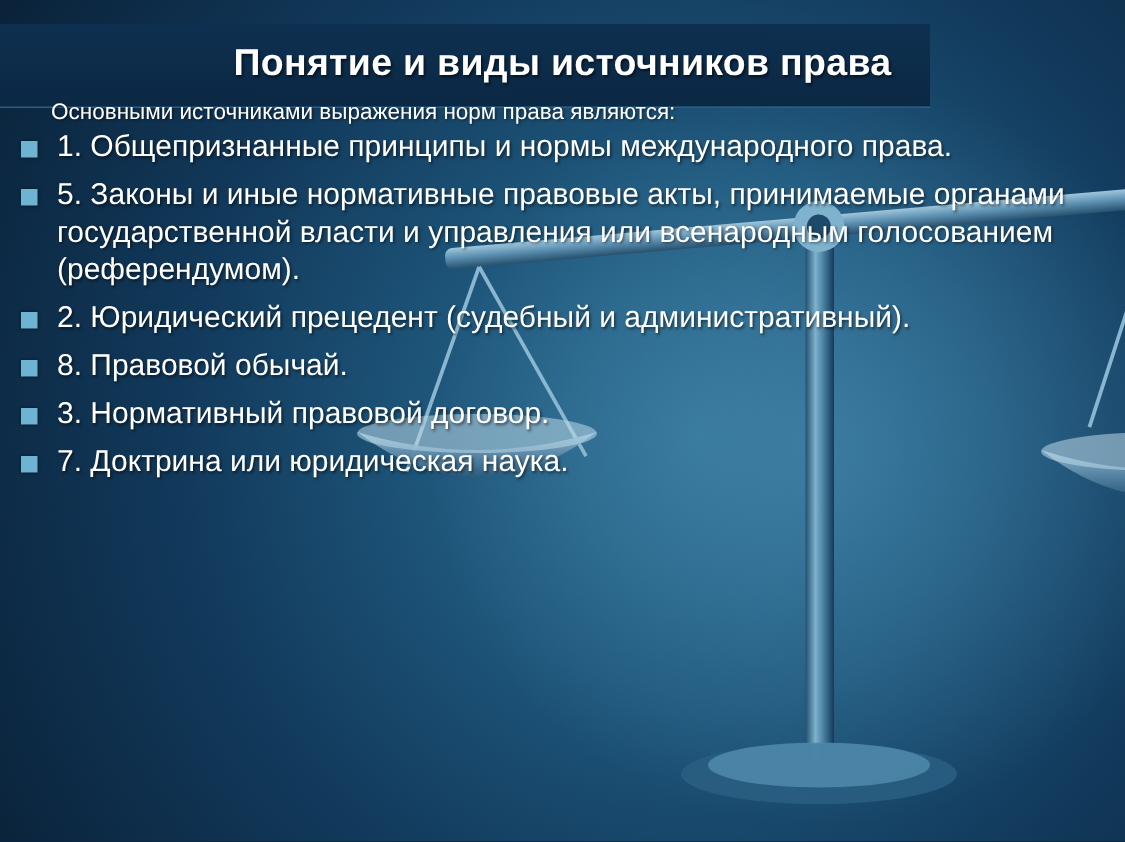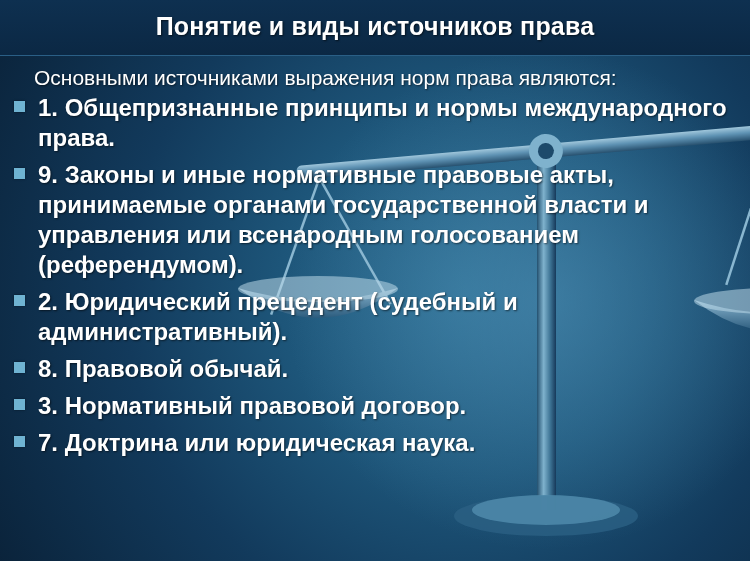--- a/index.html
+++ b/index.html
@@ -23,22 +23,22 @@
   .scales {
     position: absolute;
     left: 0; top: 0;
     width: 750px; height: 561px;
     pointer-events: none;
   }
 
   
   .title-bar {
     position: absolute;
-    left: 0; top: 0;
-    width: 750px;
+    left: 0; top: 16px;
+    width: 620px;
     height: 55px;
     background: linear-gradient(to bottom, #0e3050 0%, #0b2844 100%);
     border-bottom: 1px solid #2a5f86;
   }
   .title {
     position: absolute;
     left: 0;
     top: 12px;
     width: 750px;
     text-align: center;
@@ -51,38 +51,37 @@
 
   
   .content {
     position: absolute;
     left: 0;
     top: 58px;
     width: 750px;
   }
   .lead {
     color: #ffffff;
-    font-size: 21px;
+    font-size: 15px;
     padding: 8px 14px 2px 34px;
     text-shadow: 1px 1px 2px rgba(0,0,0,.55);
     line-height: 1.18;
   }
   ul.bullets {
     list-style: none;
     margin: 0;
     padding: 0 10px 0 14px;
   }
   ul.bullets li {
     position: relative;
     color: #ffffff;
-    font-size: 24px;
+    font-size: 20px;
     line-height: 1.25;
     padding: 0 0 7px 24px;
     text-shadow: 1px 1px 2px rgba(0,0,0,.55);
-    font-weight: bold;
   }
   ul.bullets li .marker {
     position: absolute;
     left: 0;
     top: 8px;
     width: 11px;
     height: 11px;
     background: #6fb3d2;
     box-shadow: 0 0 2px rgba(0,0,0,.5);
   }
@@ -148,21 +147,21 @@
   <div class="content">
     <div class="lead">Основными источниками выражения норм  права являются:</div>
 
     <ul class="bullets">
       <li>
         <span class="marker"></span>
         <span>1. Общепризнанные принципы и нормы международного права.</span>
       </li>
       <li>
         <span class="marker"></span>
-        <span>9. Законы и иные нормативные правовые акты, принимаемые органами государственной власти и управления или всенародным голосованием (референдумом).</span>
+        <span>5. Законы и иные нормативные правовые акты, принимаемые органами государственной власти и управления или всенародным голосованием (референдумом).</span>
       </li>
       <li>
         <span class="marker"></span>
         <span>2. Юридический прецедент (судебный и административный).</span>
       </li>
       <li>
         <span class="marker"></span>
         <span>8. Правовой обычай.</span>
       </li>
       <li>

